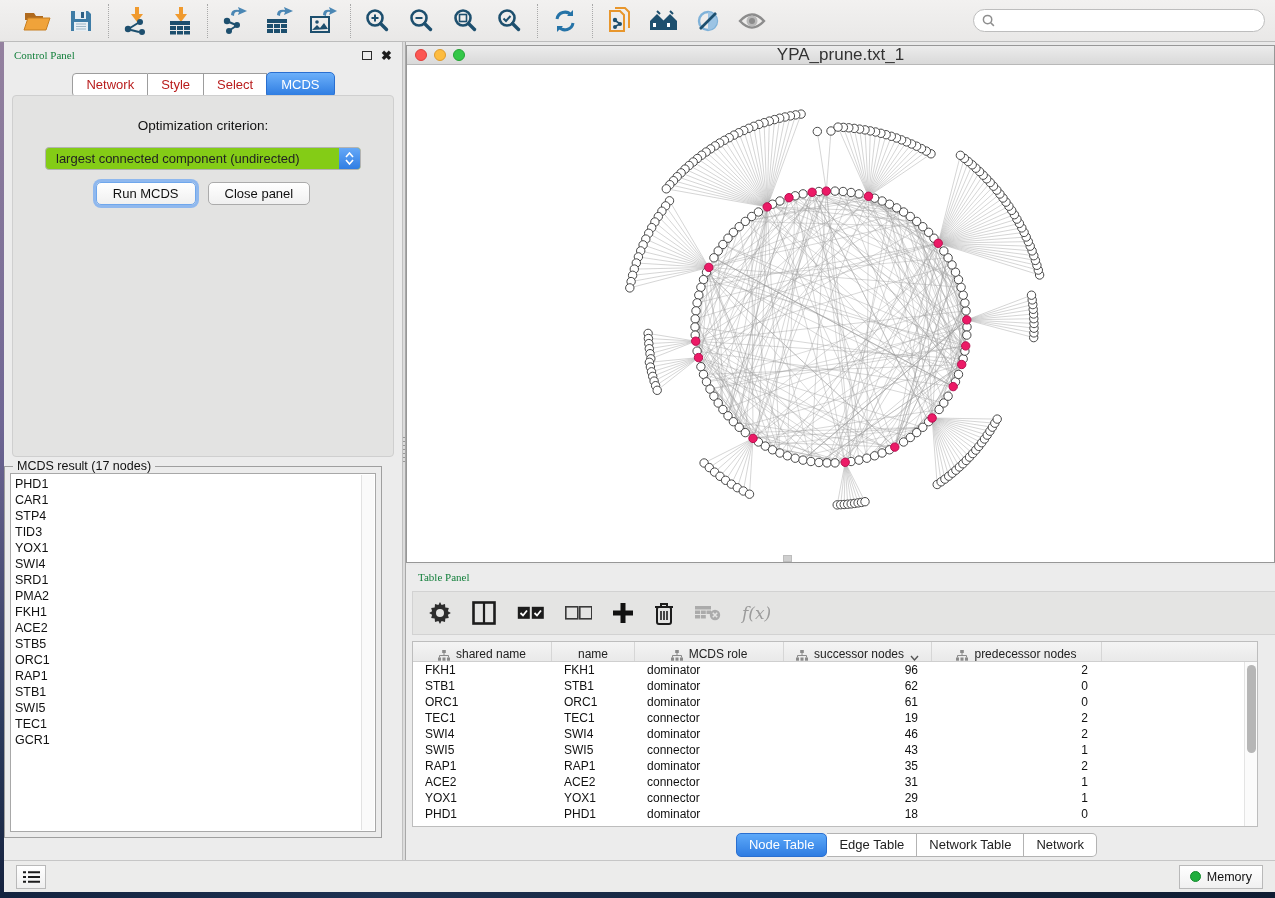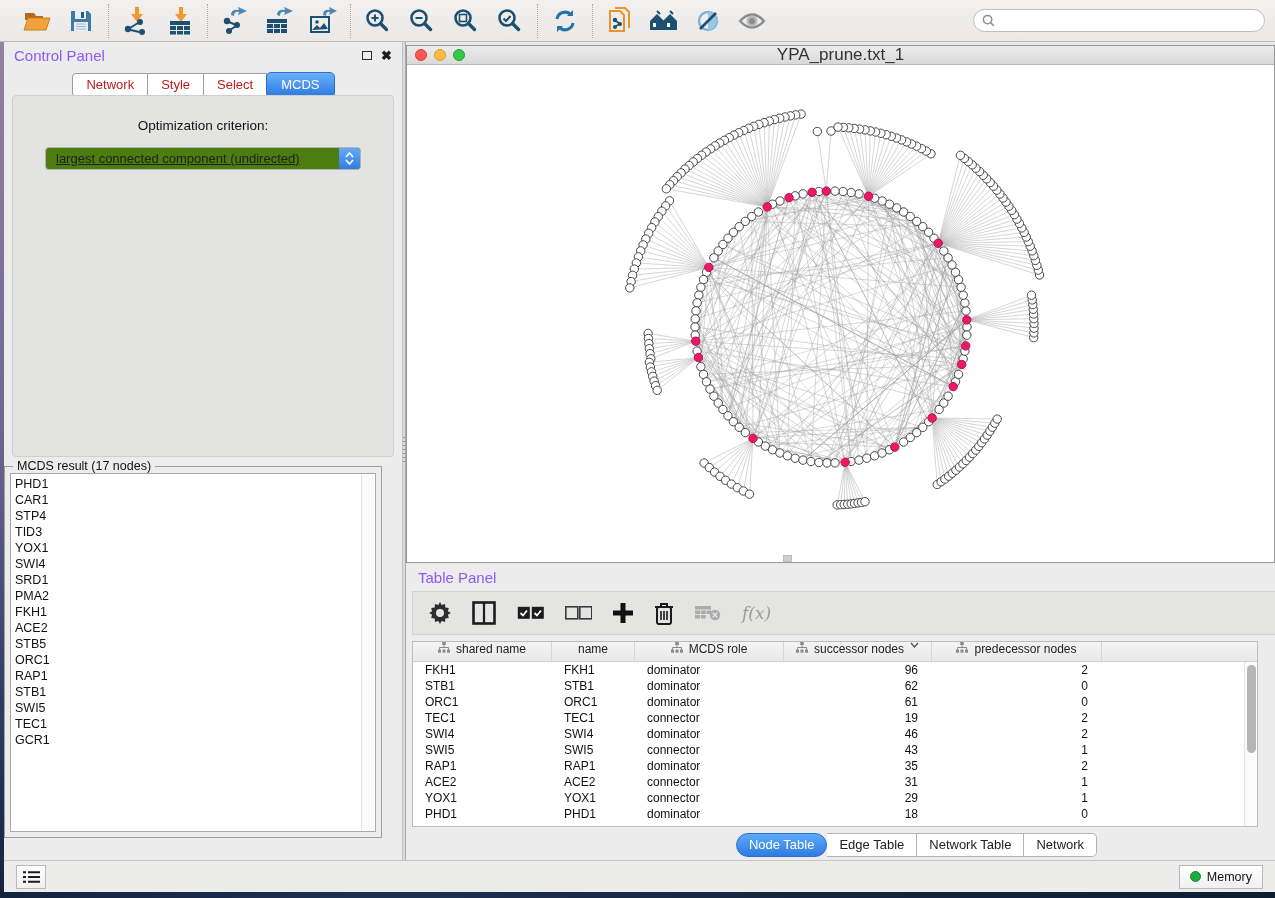--- a/index.html
+++ b/index.html
@@ -19,38 +19,38 @@
                     border-radius:12px; display:flex; align-items:center; padding:0 8px; gap:5px; }
   #toolbar-search input { border:none; outline:none; flex:1; font-size:12px; background:transparent; }
 
   
   #wall-left { position:absolute; left:0; top:42px; width:4px; height:850px; }
   #wall-bottom { position:absolute; left:0; top:892px; width:1275px; height:6px; }
 
   
   #control-panel { position:absolute; left:4px; top:42px; width:398px; height:818px; background:#ececec; }
   .panel-titlebar { height:26px; display:flex; align-items:center; padding:0 10px; }
-  .panel-title { font-size:15px; color:#8b5cf6; }
+  .panel-title { font-size:11px; color:#15803d;font-family:Liberation Serif, serif; }
   .panel-title-icons { margin-left:auto; display:flex; align-items:center; gap:9px; }
   .float-icon { width:10px; height:9px; border:1.6px solid #2b2b2b; display:inline-block; }
   .close-icon { font-size:13px; font-weight:bold; color:#1c1c1c; line-height:1; }
 
   .cp-tabs { position:absolute; top:31px; left:0; width:100%; display:flex; justify-content:center; }
   .cp-tab { background:#fff; border:1px solid #9d9d9d; border-left:none; padding:3px 13px 4px;
             font-size:13px; color:#b91c1c; }
   .cp-tab:first-child { border-left:1px solid #9d9d9d; border-radius:4px 0 0 4px; }
   .cp-tab:last-child  { border-radius:0 4px 4px 0; }
   .cp-tab.active { background:linear-gradient(#6cb0fa,#2a79e0); color:#fff; border:1px solid #2a6fd0;
                    border-radius:5px; margin:-1px -1px; padding:4px 14px 5px; }
 
   .cp-box { position:absolute; top:53px; left:8px; width:382px; height:362px; background:#e3e3e2;
             border:1px solid #cfcfcf; border-radius:4px; }
   .cp-opt-label { margin-top:22px; text-align:center; font-size:13.5px; color:#111; }
-  .cp-select { margin:14px auto 0; width:316px; height:23px; background:#4d7c0f; border:1px solid #b3b3b3;
-               border-radius:4px; display:flex; align-items:center; overflow:hidden;text-decoration:underline; }
+  .cp-select { margin:14px auto 0; width:316px; height:23px; background:#84cc16; border:1px solid #b3b3b3;
+               border-radius:4px; display:flex; align-items:center; overflow:hidden; }
   .cp-select-text { flex:1; padding:0 10px; font-size:13px; white-space:nowrap; }
   .cp-select-cap { width:21px; height:23px; background:linear-gradient(#68aaf8,#2d7ce2);
                    display:flex; flex-direction:column; align-items:center; justify-content:center; gap:1px; }
   .cp-select-cap svg { display:block; }
   .cp-buttons { margin-top:12px; display:flex; justify-content:center; gap:12px; }
   .cp-btn { height:23px; padding:0 16px; background:linear-gradient(#ffffff,#f0f0f0); border:1px solid #ababab;
             border-radius:5px; font-size:13px; color:#111; }
   .cp-btn.focused { box-shadow:0 0 0 3px rgba(98,162,245,.65); border-color:#6fa7ec; }
 
   .cp-fieldset { position:absolute; top:424px; left:0; width:378px; height:372px;
@@ -90,35 +90,35 @@
   #tp-titlebar { height:24px; display:flex; align-items:center; padding:0 12px; }
   #tp-toolbar { margin:2px 17px 0 6px; height:44px; background:#e4e4e3; border:1px solid #d2d2d2;
                 display:flex; align-items:center; gap:21px; padding:0 16px; }
   .tpi { display:flex; align-items:center; justify-content:center; height:30px; }
   .fx-label { font-family:"DejaVu Serif", serif; font-style:italic; font-size:17px; color:#9b9b9b; }
 
   #tp-table { position:absolute; left:6px; top:76px; width:846px; height:186px; background:#fff;
               border:1px solid #bdbdbd; }
   .t-header { display:grid; grid-template-columns:139px 83px 149px 148px 170px 1fr;
               height:20px; background:linear-gradient(#f4f4f4,#e9e9e9); border-bottom:1px solid #cfcfcf; }
-  .t-hcell { display:flex; align-items:flex-start; justify-content:center; gap:6px; font-size:12px; color:#222;
+  .t-hcell { display:flex; align-items:flex-end; justify-content:center; gap:6px; font-size:12px; color:#222;
              border-right:1px solid #d6d6d6; overflow:hidden; }
   .t-hcell:last-child { border-right:none; }
   .t-body { position:absolute; top:20px; left:0; right:13px; bottom:0; overflow:hidden; }
   .t-row { display:grid; grid-template-columns:139px 83px 149px 148px 170px 1fr; height:16px; }
   .t-cell { font-size:12px; color:#111; line-height:16px; padding:0 12px; white-space:nowrap; }
   .t-cell.num { text-align:right; padding-right:14px; }
   .t-scroll { position:absolute; top:20px; right:0; bottom:0; width:13px; background:#fbfbfb; border-left:1px solid #e4e4e4; }
   .t-thumb { position:absolute; top:3px; left:2px; width:9px; height:88px; background:#b6b6b6; border-radius:5px; }
 
   #tp-tabs { position:absolute; left:0; right:0; top:268px; display:flex; justify-content:center; }
   .tp-tab { background:#fff; border:1px solid #b3b3b3; border-left:none; padding:3px 12px 4px; font-size:13px; color:#222; }
   .tp-tab:first-child { border-left:1px solid #b3b3b3; border-radius:5px 0 0 5px; }
   .tp-tab:last-child { border-radius:0 5px 5px 0; }
-  .tp-tab.active { background:linear-gradient(#5da9f9,#2e7ce2); color:#fff; border-color:#2a6fd0; border-radius:12px; }
+  .tp-tab.active { background:linear-gradient(#5da9f9,#2e7ce2); color:#fff; border-color:#2a6fd0; border-radius:5px; }
 
   
   #status-bar { position:absolute; left:4px; top:860px; width:1271px; height:32px; background:#ececeb;
                 border-top:1px solid #c6c6c6; display:flex; align-items:center; padding:0 12px; }
   #status-list-btn { width:30px; height:24px; background:linear-gradient(#fff,#efefef); border:1px solid #b9b9b9;
                      display:flex; align-items:center; justify-content:center; }
   #memory-btn { margin-left:auto; height:24px; padding:0 10px; background:linear-gradient(#fff,#f0f0f0);
                 border:1px solid #b9b9b9; display:flex; align-items:center; gap:6px; font-size:12.5px; color:#111; }
   .mem-dot { width:11px; height:11px; border-radius:50%; background:#1fae3d; border:1px solid #148a2d; }
 
@@ -318,20 +318,24 @@
       <div class="cp-select">
         <span class="cp-select-text">largest connected component (undirected)</span>
         <span class="cp-select-cap">
           <svg width="9" height="6" viewBox="0 0 9 6">
               <path d="M1 5l3.5-4L8 5" fill="none" stroke="#fff" stroke-width="1.6"></path>
             </svg>
           <svg width="9" height="6" viewBox="0 0 9 6">
               <path d="M1 1l3.5 4L8 1" fill="none" stroke="#fff" stroke-width="1.6"></path>
             </svg>
         </span>
+      </div>
+      <div class="cp-buttons">
+        <button class="cp-btn focused">Run MCDS</button>
+        <button class="cp-btn">Close panel</button>
       </div>
     </div>
 
     <div class="cp-fieldset">
       <span class="cp-legend">MCDS result (17 nodes)</span>
       <div class="cp-list">
         <div class="cp-list-inner" id="mcds-list">
             <div class="cp-list-item">PHD1</div>
             <div class="cp-list-item">CAR1</div>
             <div class="cp-list-item">STP4</div>

